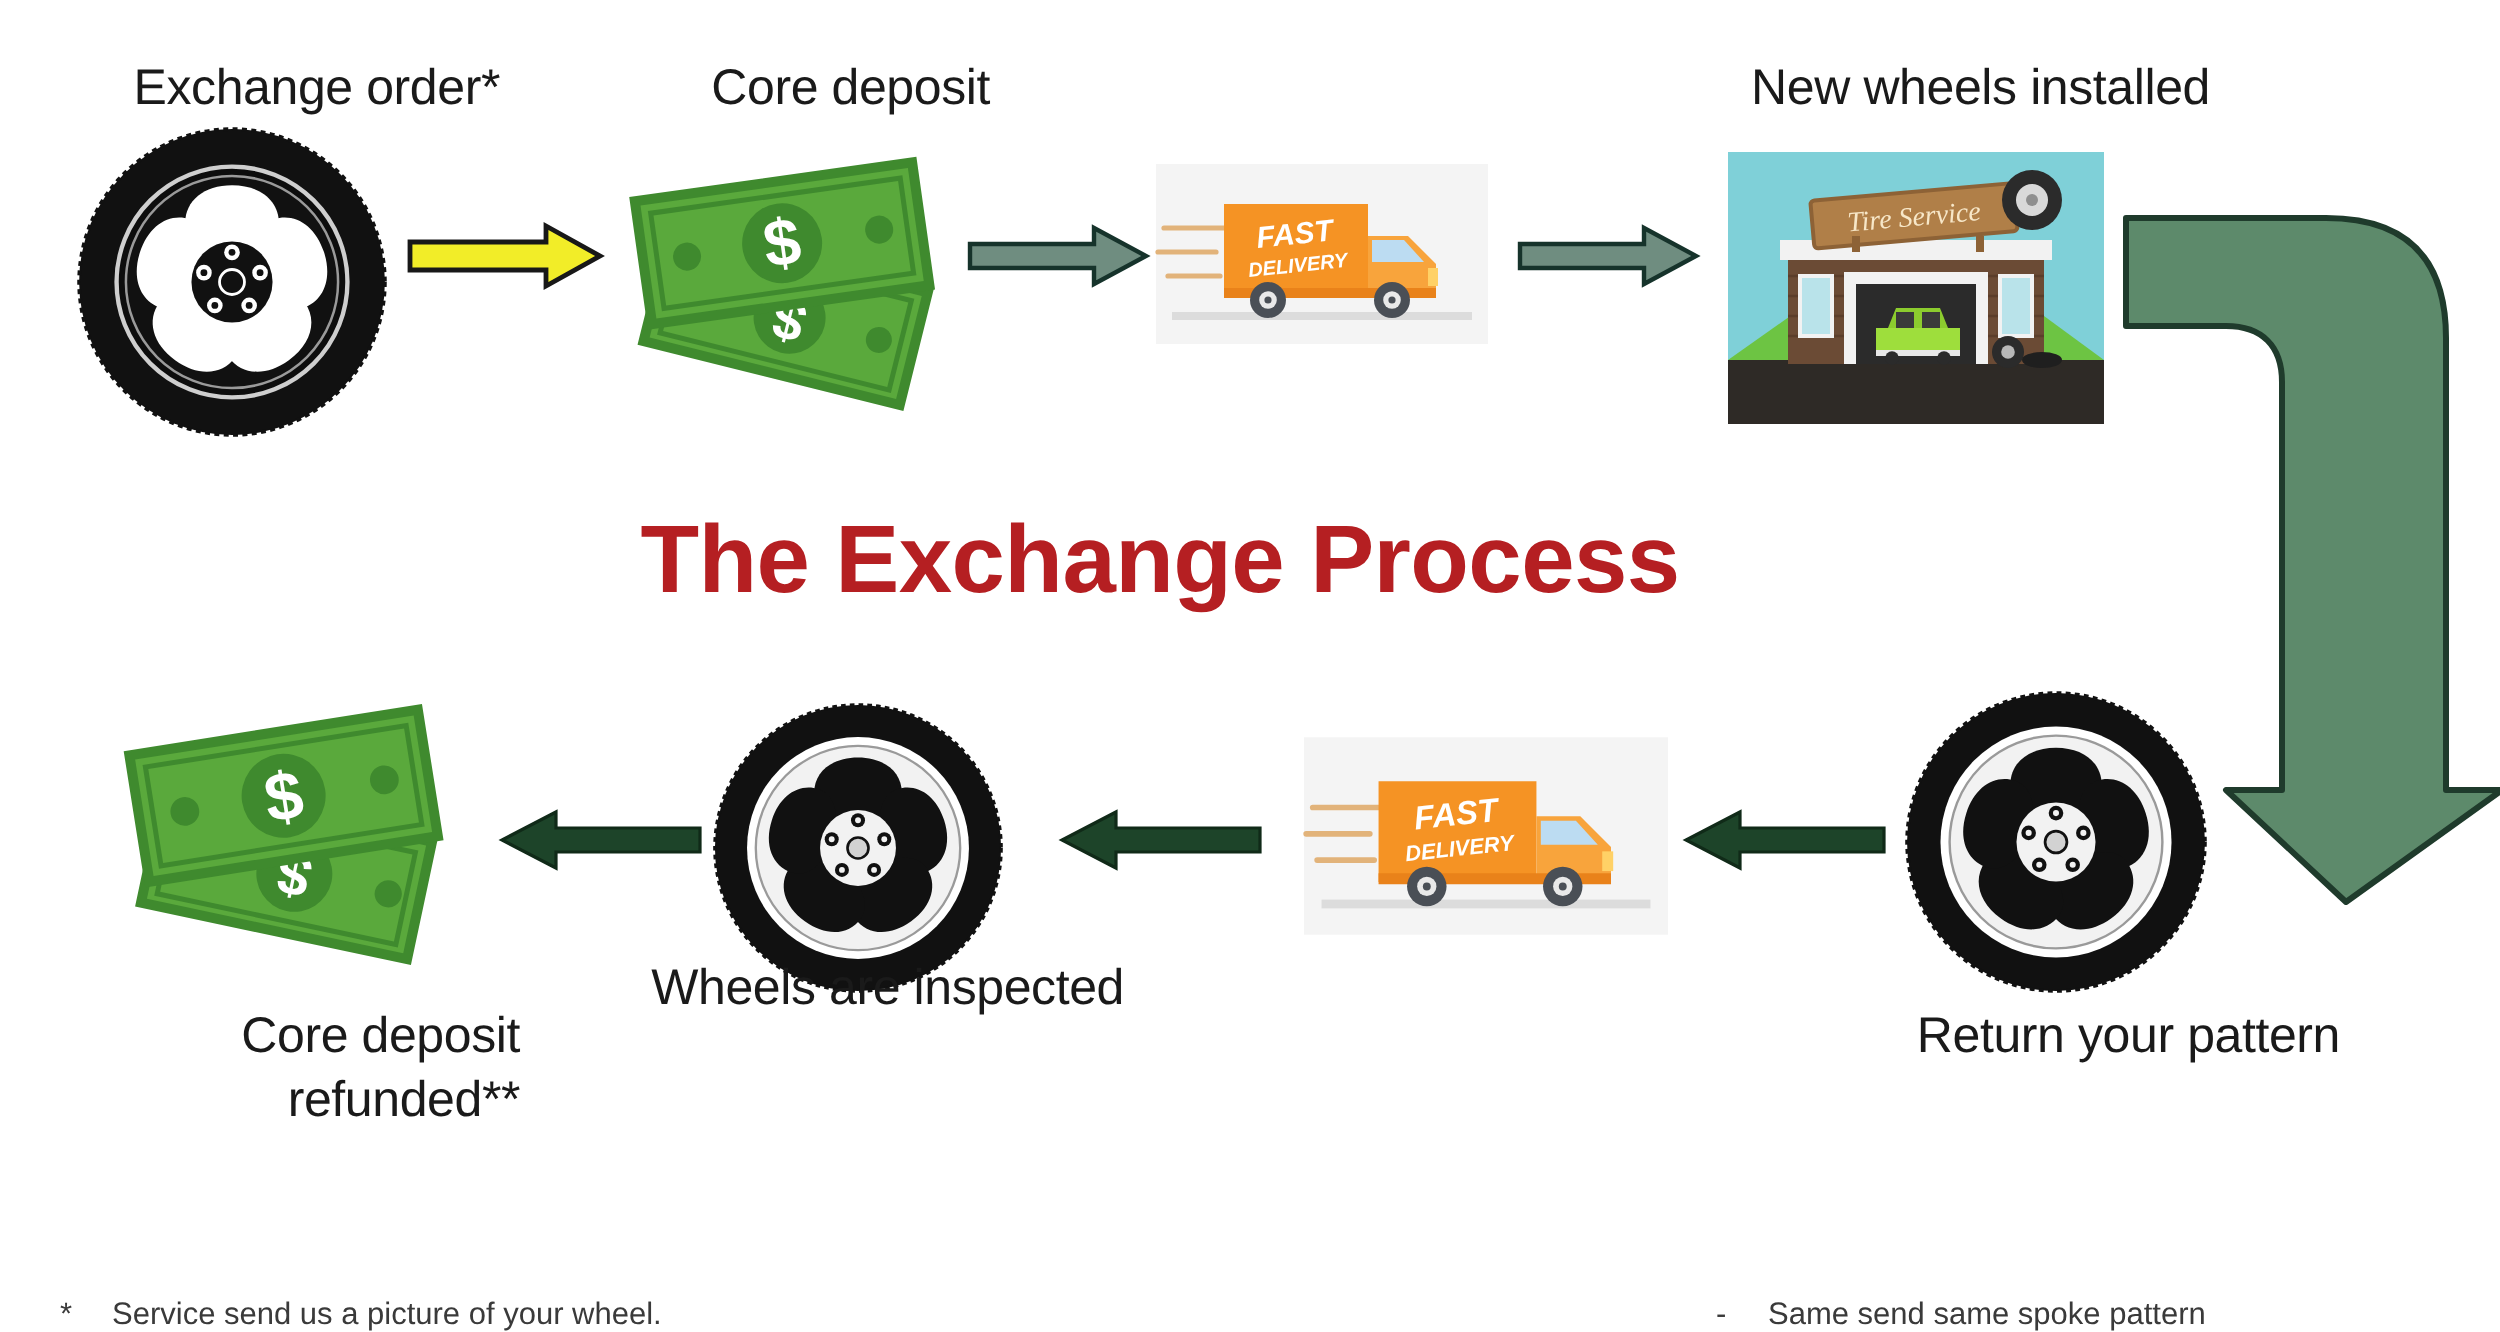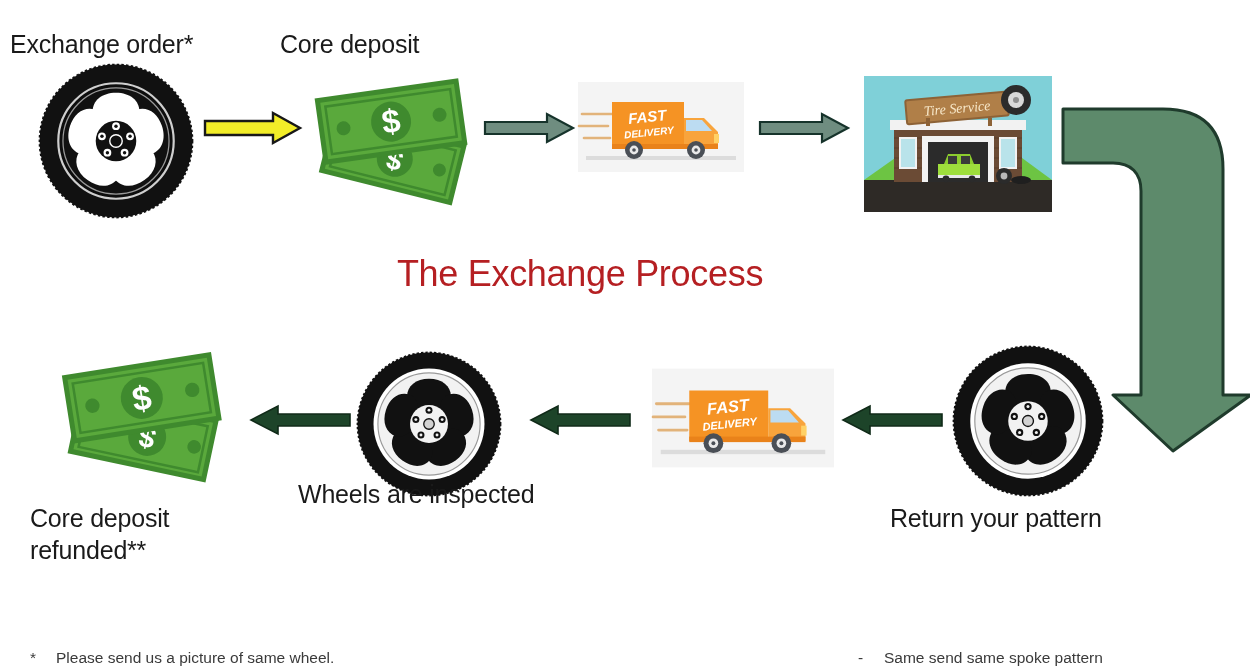--- a/index.html
+++ b/index.html
@@ -15,33 +15,33 @@
     width: 1250px;
     height: 666px;
     background: #ffffff;
     overflow: hidden;
   }
   .node { position: absolute; }
   .label {
     position: absolute;
     font-size: 25px;
     color: #1a1a1a;
-    text-align: left;
+    text-align: right;
     line-height: 1.28;
     white-space: pre-line;
     letter-spacing: -0.2px;
   }
   #title {
     position: absolute;
     left: 0;
     top: 253px;
     width: 1160px;
     text-align: center;
-    font-size: 36px;
-    font-weight: normal;
+    font-size: 48px;
+    font-weight: bold;
     color: #b51f22;
     letter-spacing: -0.3px;
   }
   .footnote {
     position: absolute;
     font-size: 15.5px;
     color: #3a3a3a;
     line-height: 1.72;
     white-space: pre;
   }
@@ -54,20 +54,21 @@
 </style>
 </head>
 <body>
 
 <div id="canvas">
 
   <div class="label" style="left:10px; top:28px; width:240px;">Exchange order*</div>
 
   <div class="label" style="left:280px; top:28px; width:215px;">Core deposit</div>
 
+  <div class="label" style="left:805px; top:28px; width:300px;">New wheels installed</div>
 
   <div class="node" style="left:38px; top:63px;">
     <svg width="156" height="156" viewBox="0 0 100 100">
       <circle cx="50" cy="50" r="49" fill="#111111"></circle>
       <g>
         <circle cx="50" cy="50" r="49" fill="none" stroke="#111111" stroke-width="1.2" stroke-dasharray="1.6 1.4"></circle>
       </g>
       <circle cx="50" cy="50" r="37" fill="#0d0d0d" stroke="#cfcfcf" stroke-width="1.4"></circle>
       <circle cx="50" cy="50" r="34" fill="#111111" stroke="#9a9a9a" stroke-width="0.8"></circle>
       <g fill="#ffffff">
@@ -374,21 +375,21 @@
         <circle cx="44.5" cy="57.5" r="1.0"></circle>
         <circle cx="41" cy="47" r="1.0"></circle>
       </g>
       <circle cx="50" cy="50" r="3.6" fill="#d2d2d2" stroke="#111111" stroke-width="0.9"></circle>
     </svg>
   </div>
 
   <div class="label" style="left:890px; top:502px; width:280px;">Return your pattern</div>
 
   <div class="footnote" style="left:30px; top:592px; width:480px;">
-    <span class="fn-row"><span class="fn-mark">*</span><span>Please send us a picture of same wheel.</span></span>
+    <span class="fn-row"><span class="fn-mark">*</span><span>Service send us a picture of your wheel.</span></span>
     
   </div>
 
   <div class="footnote" style="left:858px; top:592px; width:392px;">
     <span class="fn-row"><span class="fn-mark">-</span><span>Same send same spoke pattern</span></span>
     
   </div>
 
 </div>
 

